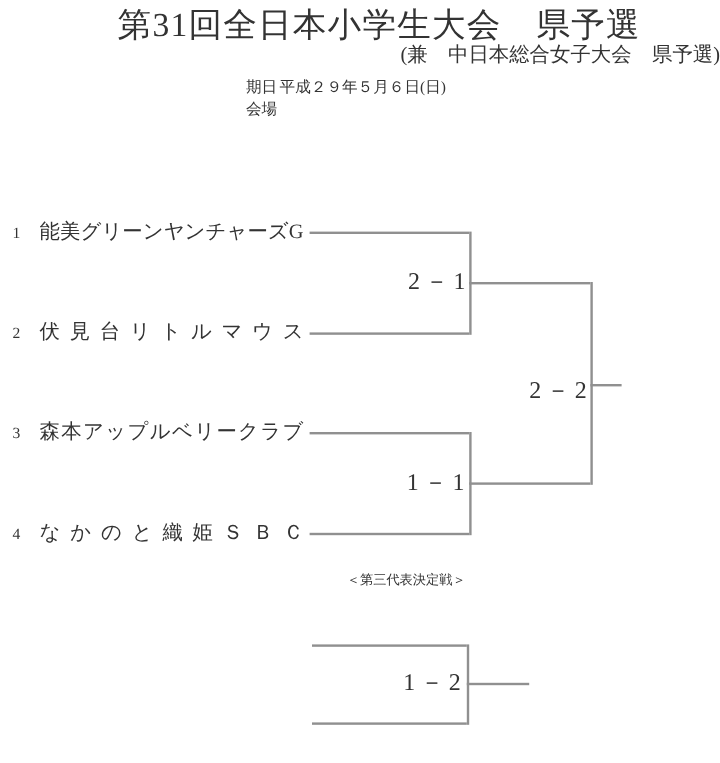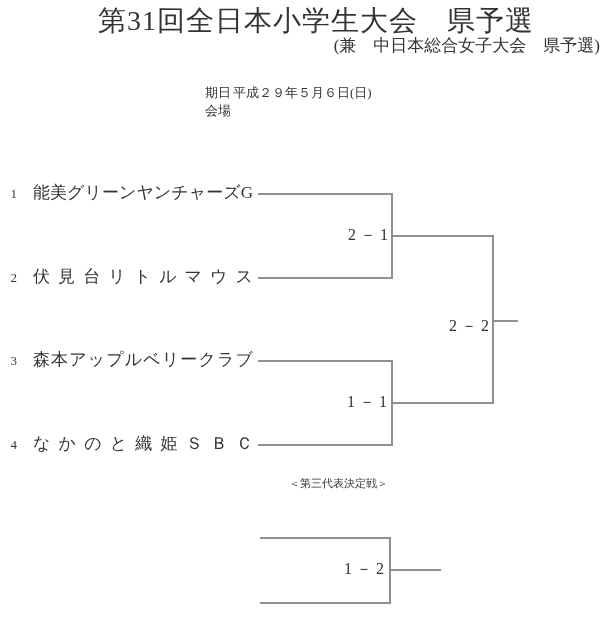--- a/index.html
+++ b/index.html
@@ -27,21 +27,21 @@
   .subtitle {
     position: absolute;
     top: 34px; left: 0;
     width: 100%;
     text-align: right;
     font-size: 17px;
     white-space: pre;
   }
   .info-block {
     position: absolute;
-    left: 205px; top: 84px;
+    left: 205px; top: 64px;
     font-size: 13px;
   }
   .info-row { display: flex; line-height: 18px; white-space: pre; }
   .info-label { width: 28px; }
   .info-value { }
 
   .team-row {
     position: absolute;
     left: 8px;
     width: 245px;
@@ -56,21 +56,21 @@
   .justified { display: flex; justify-content: space-between; }
   .justified span { flex: none; }
 
   .line-h { position: absolute; height: 2px; background: #909090; }
   .line-v { position: absolute; width: 2px; background: #909090; }
 
   .score {
     position: absolute;
     height: 22px;
     line-height: 22px;
-    font-size: 16px;
+    font-size: 20px;
     letter-spacing: 4px;
     text-align: right;
     white-space: pre;
   }
   .third-heading {
     position: absolute;
     left: 263px; top: 476px;
     font-size: 11px;
     white-space: pre;
     margin-left: 26px;

